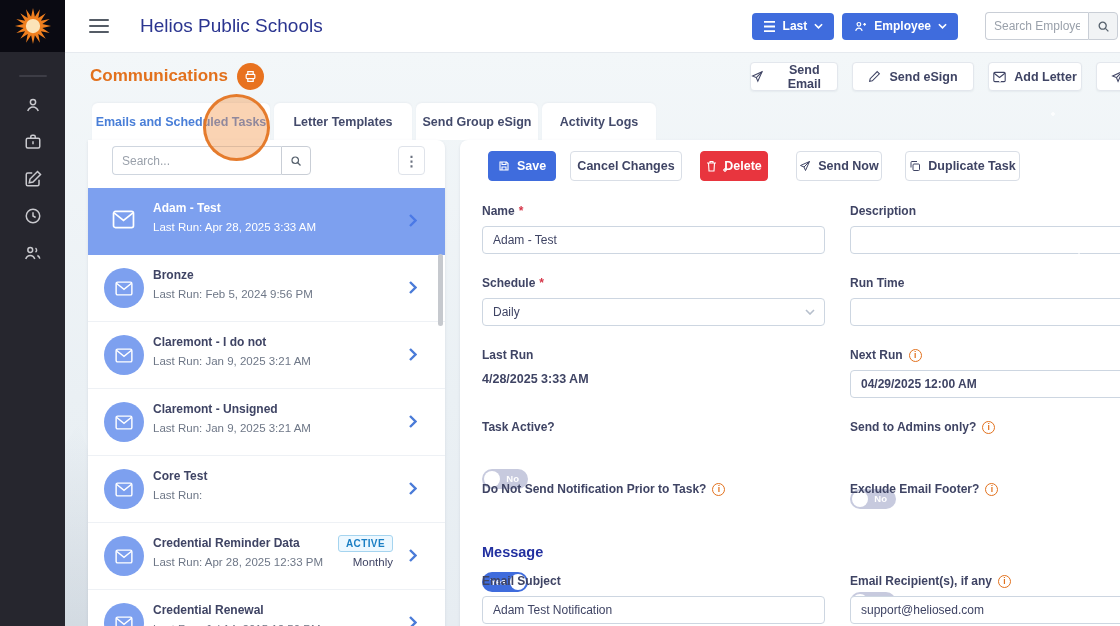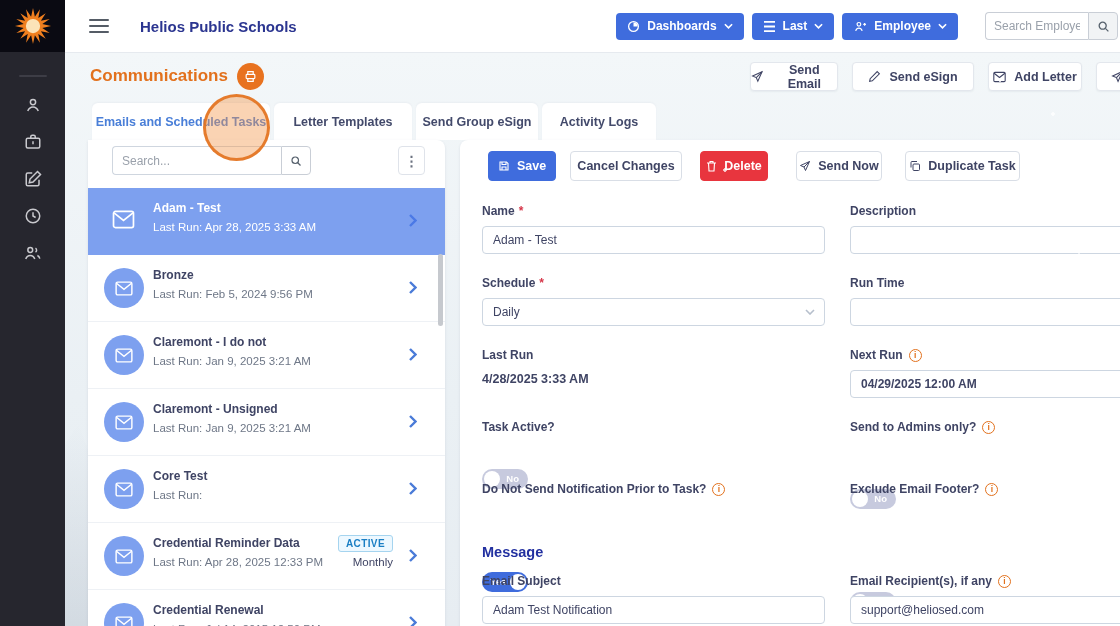--- a/index.html
+++ b/index.html
@@ -11,21 +11,21 @@
   .sidebar { position:absolute; left:0; top:0; width:65px; height:626px; background:#26262e; z-index:5; }
   .logo-block { height:52px; background:#0a0a12; display:flex; align-items:center; justify-content:center; }
   .side-divider { width:28px; height:2px; background:#3d3d46; border-radius:2px; margin:23px auto 0; }
   .side-ico { width:65px; height:18px; margin-top:19px; display:flex; justify-content:center; align-items:center; cursor:pointer; }
   .side-ico svg { stroke:#c9c9ce; }
 
   
   .topbar { position:absolute; left:65px; top:0; width:1055px; height:52px; background:#fff; box-shadow:0 1px 0 #e6eaef; display:flex; align-items:center; padding:0 2px 0 24px; z-index:4; }
   .hamburger { width:20px; display:flex; flex-direction:column; gap:4px; cursor:pointer; }
   .hamburger span { display:block; height:2px; background:#555c66; border-radius:1px; }
-  .app-title { margin-left:31px; font-size:15px; font-weight:700; color:#2b3590; }
+  .app-title { margin-left:31px; font-size:19px; font-weight:400; color:#2b3590; }
   .topbar-right { margin-left:auto; display:flex; align-items:center; }
   .btn-blue { height:27px; border:none; border-radius:4px; background:#3f6cdd; color:#fff; font-family:inherit; font-size:12px; font-weight:700; display:flex; align-items:center; gap:7px; padding:0 11px; margin-left:8px; cursor:pointer; }
   .btn-blue svg { display:block; }
   .search-group { display:flex; margin-left:27px; }
   .search-group input { width:103px; height:28px; border:1px solid #c9ced6; border-right:none; border-radius:4px 0 0 4px; padding:0 8px; font-family:inherit; font-size:12px; color:#3f4464; background:#fff; }
   .search-group input::placeholder { color:#9aa1ab; }
   .search-btn { width:30px; height:28px; border:1px solid #c9ced6; border-radius:0 4px 4px 0; background:#f1f3f5; display:flex; align-items:center; justify-content:center; cursor:pointer; }
 
   
   .content { position:absolute; left:65px; top:52px; width:1055px; height:574px; background:linear-gradient(180deg,#f3f7f9 0%,#eaf0f4 60%,#e7edf2 100%); }
@@ -155,30 +155,20 @@
 
   <div class="topbar">
     <div class="hamburger">
         <span></span>
         <span></span>
         <span></span>
       </div>
     <div class="app-title">Helios Public Schools</div>
     <div class="topbar-right">
       <button class="btn-blue">
-        <svg width="13" height="13" viewBox="0 0 24 24">
-            <circle cx="12" cy="12" r="9" fill="none" stroke="#fff" stroke-width="2.4"></circle>
-            <path d="M12 12V4.5A7.5 7.5 0 0 1 19.5 12z" fill="#fff"></path>
-          </svg>
-        <span>Dashboards</span>
-        <svg width="9" height="6" viewBox="0 0 10 6" fill="none" stroke="#fff" stroke-width="1.8">
-            <path d="M1 1l4 4 4-4"></path>
-          </svg>
-      </button>
-      <button class="btn-blue">
         <svg width="13" height="11" viewBox="0 0 14 12" stroke="#fff" stroke-width="2">
             <path d="M1 1h12M1 6h12M1 11h12"></path>
           </svg>
         <span>Last</span>
         <svg width="9" height="6" viewBox="0 0 10 6" fill="none" stroke="#fff" stroke-width="1.8">
             <path d="M1 1l4 4 4-4"></path>
           </svg>
       </button>
       <button class="btn-blue">
         <svg width="14" height="13" viewBox="0 0 24 24" fill="none" stroke="#fff" stroke-width="2.2">

